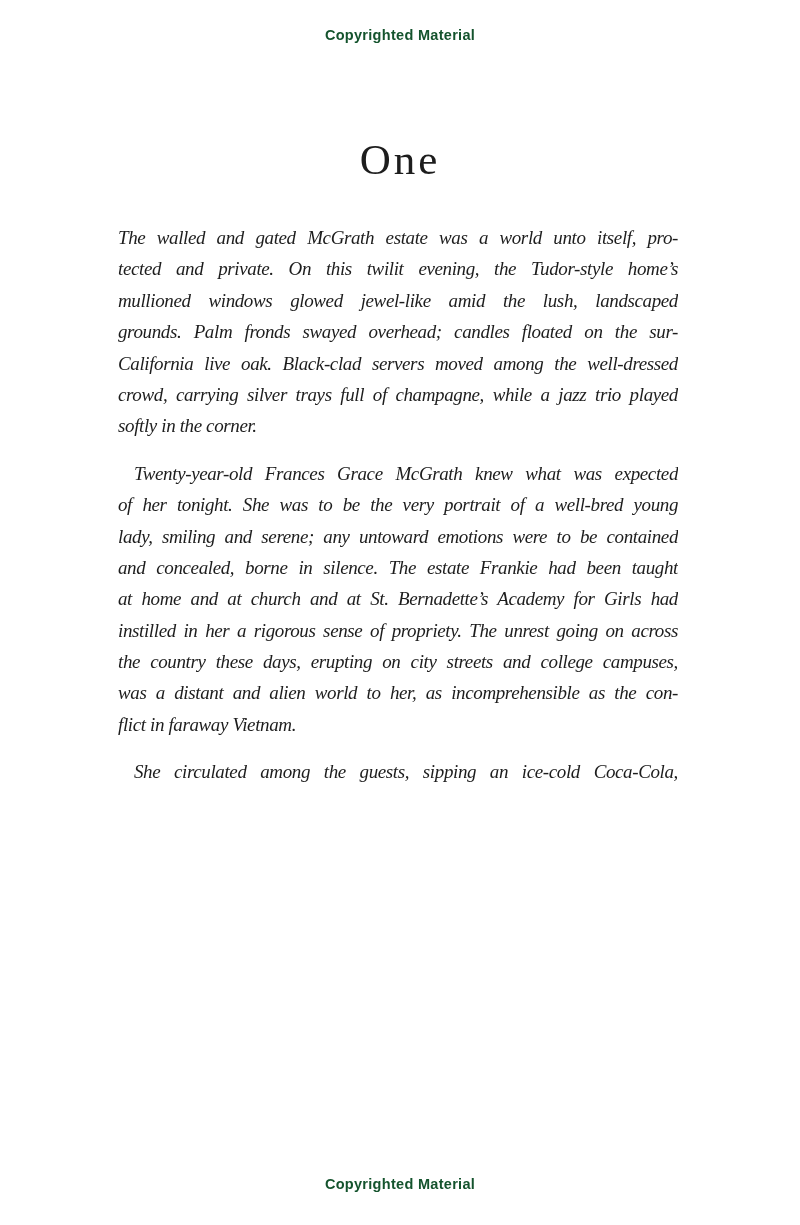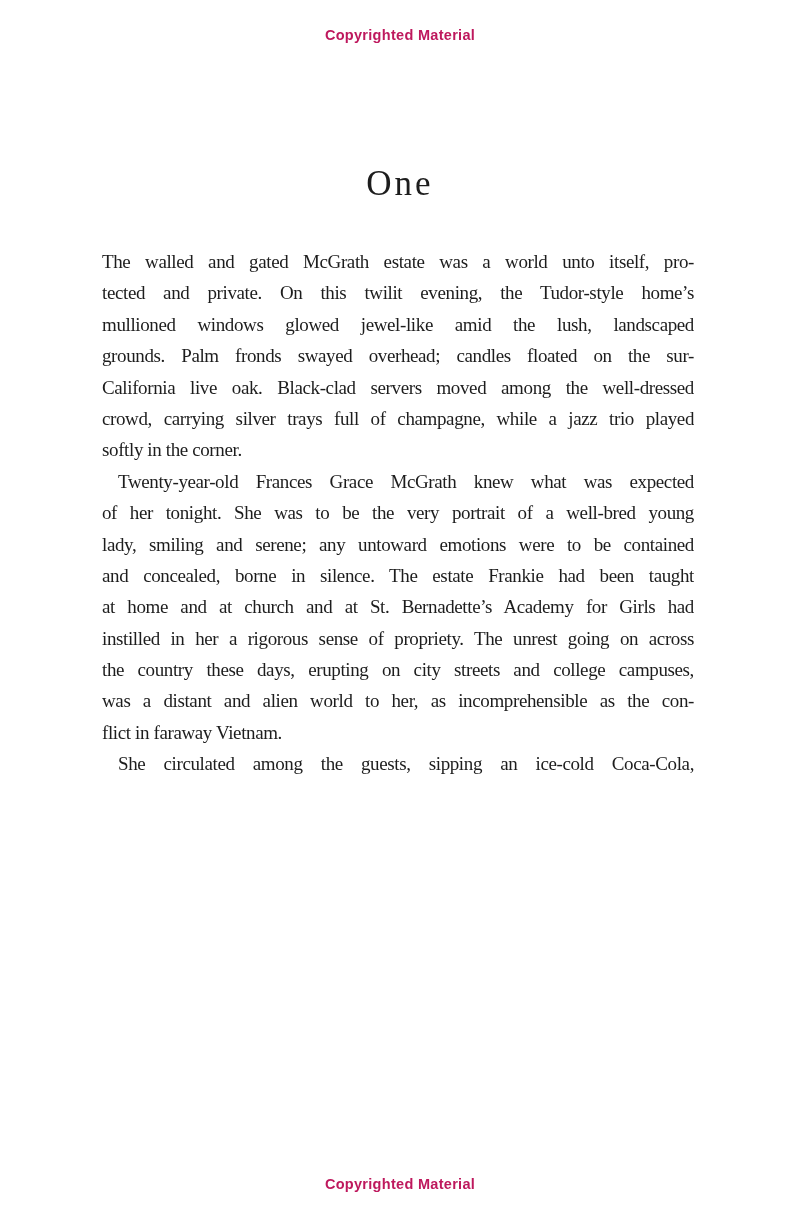--- a/index.html
+++ b/index.html
@@ -16,36 +16,36 @@
     font-family: "Liberation Serif", serif;
     color: #1d1d1d;
   }
   .notice {
     width: 100%;
     text-align: center;
     font-family: "Liberation Sans", sans-serif;
     font-weight: bold;
     font-size: 14.5px;
     letter-spacing: 0.3px;
-    color: #be185d;
+    color: #14532d;
   }
   .notice-top {
     padding-top: 27px;
     line-height: 16px;
   }
   .notice-bottom {
     position: absolute;
     top: 1176px;
     left: 0;
     line-height: 16px;
   }
   .chapter-title {
-    margin-top: 118px;
+    margin-top: 94px;
     text-align: center;
-    font-size: 35px;
+    font-size: 43px;
     font-weight: normal;
     line-height: 46px;
     letter-spacing: 3px;
     color: #1d1d1d;
   }
   .chapter-location {
     margin-top: 132px;
     text-align: center;
     font-size: 19px;
     line-height: 27px;
@@ -60,21 +60,21 @@
     letter-spacing: 1px;
     color: #1d1d1d;
   }
   .body-text {
     margin: 39px 0 0 102px;
     width: 592px;
     font-size: 19px;
     letter-spacing: -0.02em;
     color: #1d1d1d;
   }
-  .paragraph { margin: 0; padding: 0; }
+  .paragraph { margin: 16px; padding: 0; font-style: italic; }
   .line {
     height: 31.4px;
     line-height: 31.4px;
     overflow: hidden;
     white-space: normal;
   }
   
   .line-just {
     text-align: justify;
     text-align-last: justify;

